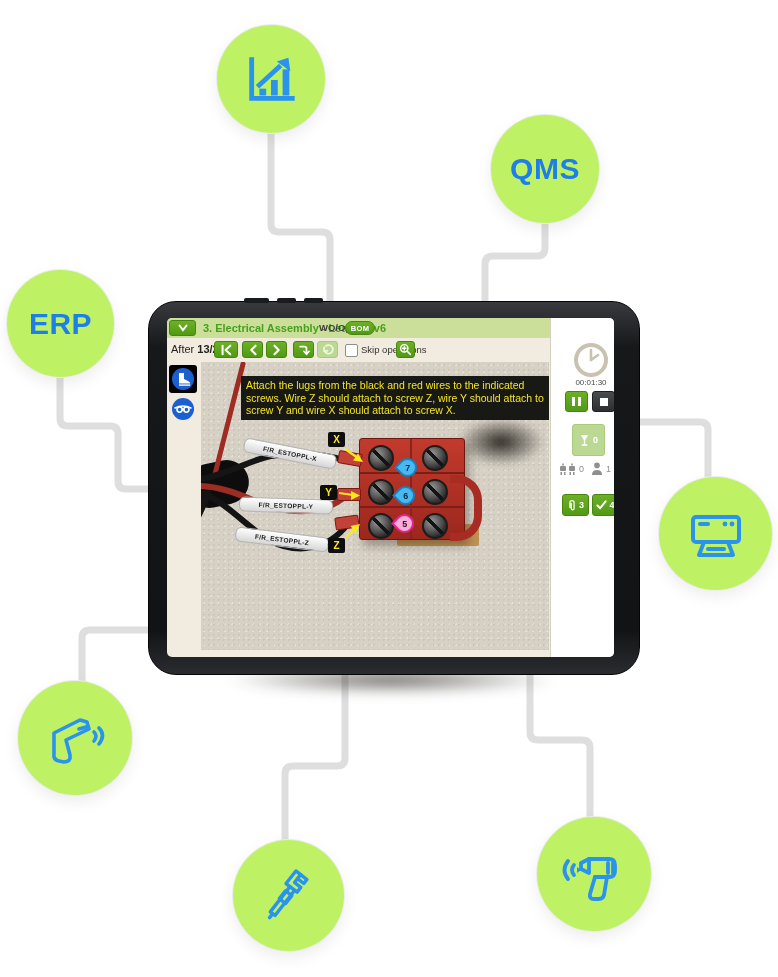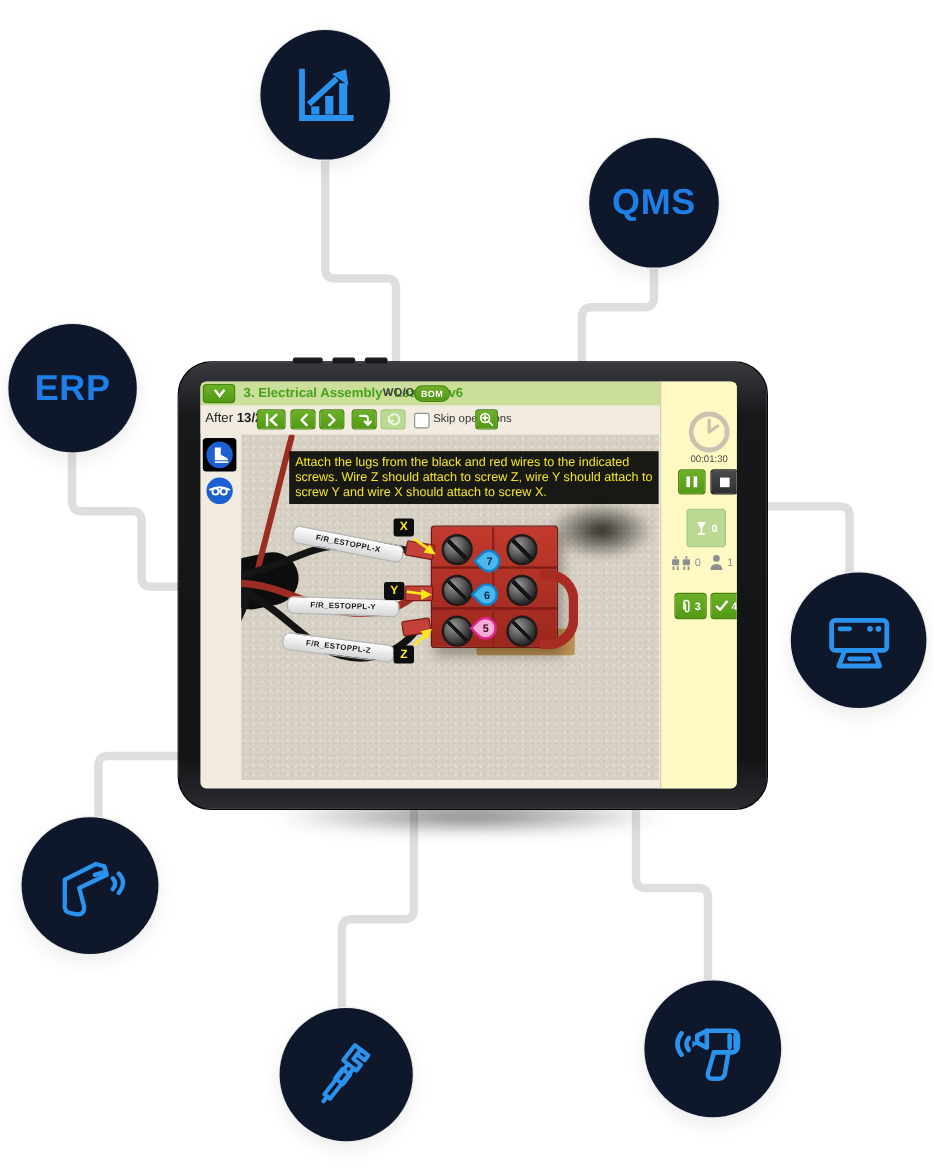--- a/index.html
+++ b/index.html
@@ -1,21 +1,21 @@
 <!DOCTYPE html>
 <html><head>
 <meta charset="utf-8">
 <style>
   html,body{margin:0;padding:0;background:#fff;}
   .stage{position:relative;width:778px;height:977px;background:#fff;overflow:hidden;
          font-family:"Liberation Sans",sans-serif;}
   
   .connectors{position:absolute;left:0;top:0;z-index:0;}
   
-  .bubble{position:absolute;border-radius:50%;background:#0f172a;z-index:3;
+  .bubble{position:absolute;border-radius:50%;background:#bef264;z-index:3;
           box-shadow:0 0 0 1px #ececec,0 6px 16px rgba(0,0,0,.08);
           display:flex;align-items:center;justify-content:center;}
   .bubble .blabel{color:#1f7fe8;font-weight:bold;font-size:30px;letter-spacing:.5px;}
   .b-analytics{left:217px;top:25px;width:108px;height:108px;}
   .b-qms{left:491px;top:115px;width:108px;height:108px;}
   .b-erp{left:7px;top:270px;width:107px;height:107px;}
   .b-printer{left:659px;top:477px;width:113px;height:113px;}
   .b-scanner{left:18px;top:681px;width:114px;height:114px;}
   .b-caliper{left:233px;top:840px;width:111px;height:111px;}
   .b-drill{left:537px;top:817px;width:114px;height:114px;}
@@ -87,21 +87,21 @@
   .ptlabel{position:absolute;width:17px;height:15px;background:#0d0d0d;border-radius:2px;color:#ffe81a;
       font-size:10px;font-weight:bold;display:flex;align-items:center;justify-content:center;}
   .pin{position:absolute;width:19px;height:19px;border-radius:0 50% 50% 50%;transform:rotate(-45deg);
       display:flex;align-items:center;justify-content:center;box-sizing:border-box;}
   .pin.blue{background:#49b8f0;border:2px solid #1580c4;}
   .pin.pink{background:#f8aed9;border:2px solid #e0268d;}
   .pin span{transform:rotate(45deg);font-size:9px;font-weight:bold;color:#102a3e;}
   .pin.pink span{color:#3c0b2a;}
   .overlay{position:absolute;left:0;top:0;}
   
-  .sidebar{position:absolute;right:0;top:0;width:64px;height:100%;background:#fef9c3;
+  .sidebar{position:absolute;right:0;top:0;width:64px;height:100%;background:#ffffff;
       border-left:1px solid #d6cfbc;box-sizing:border-box;}
   .timer{position:absolute;left:10px;top:60px;width:60px;text-align:center;font-size:8px;color:#4a4a4a;}
   .sb-pause{position:absolute;left:14px;top:73px;width:23px;height:21px;}
   .sb-stop{position:absolute;left:41px;top:73px;width:23px;height:21px;border-radius:3px;
       background:linear-gradient(#4a4b4d,#2e2f31);border:1px solid #1e1f20;box-sizing:border-box;
       display:flex;align-items:center;justify-content:center;}
   .sb-stop i{display:block;width:8px;height:8px;background:#fff;}
   .pausebars{display:flex;gap:3px;} .pausebars i{display:block;width:3px;height:9px;background:#fff;}
   .sb-scrap{position:absolute;left:21px;top:106px;width:33px;height:32px;font-size:9px;font-weight:bold;
       gap:3px;}

